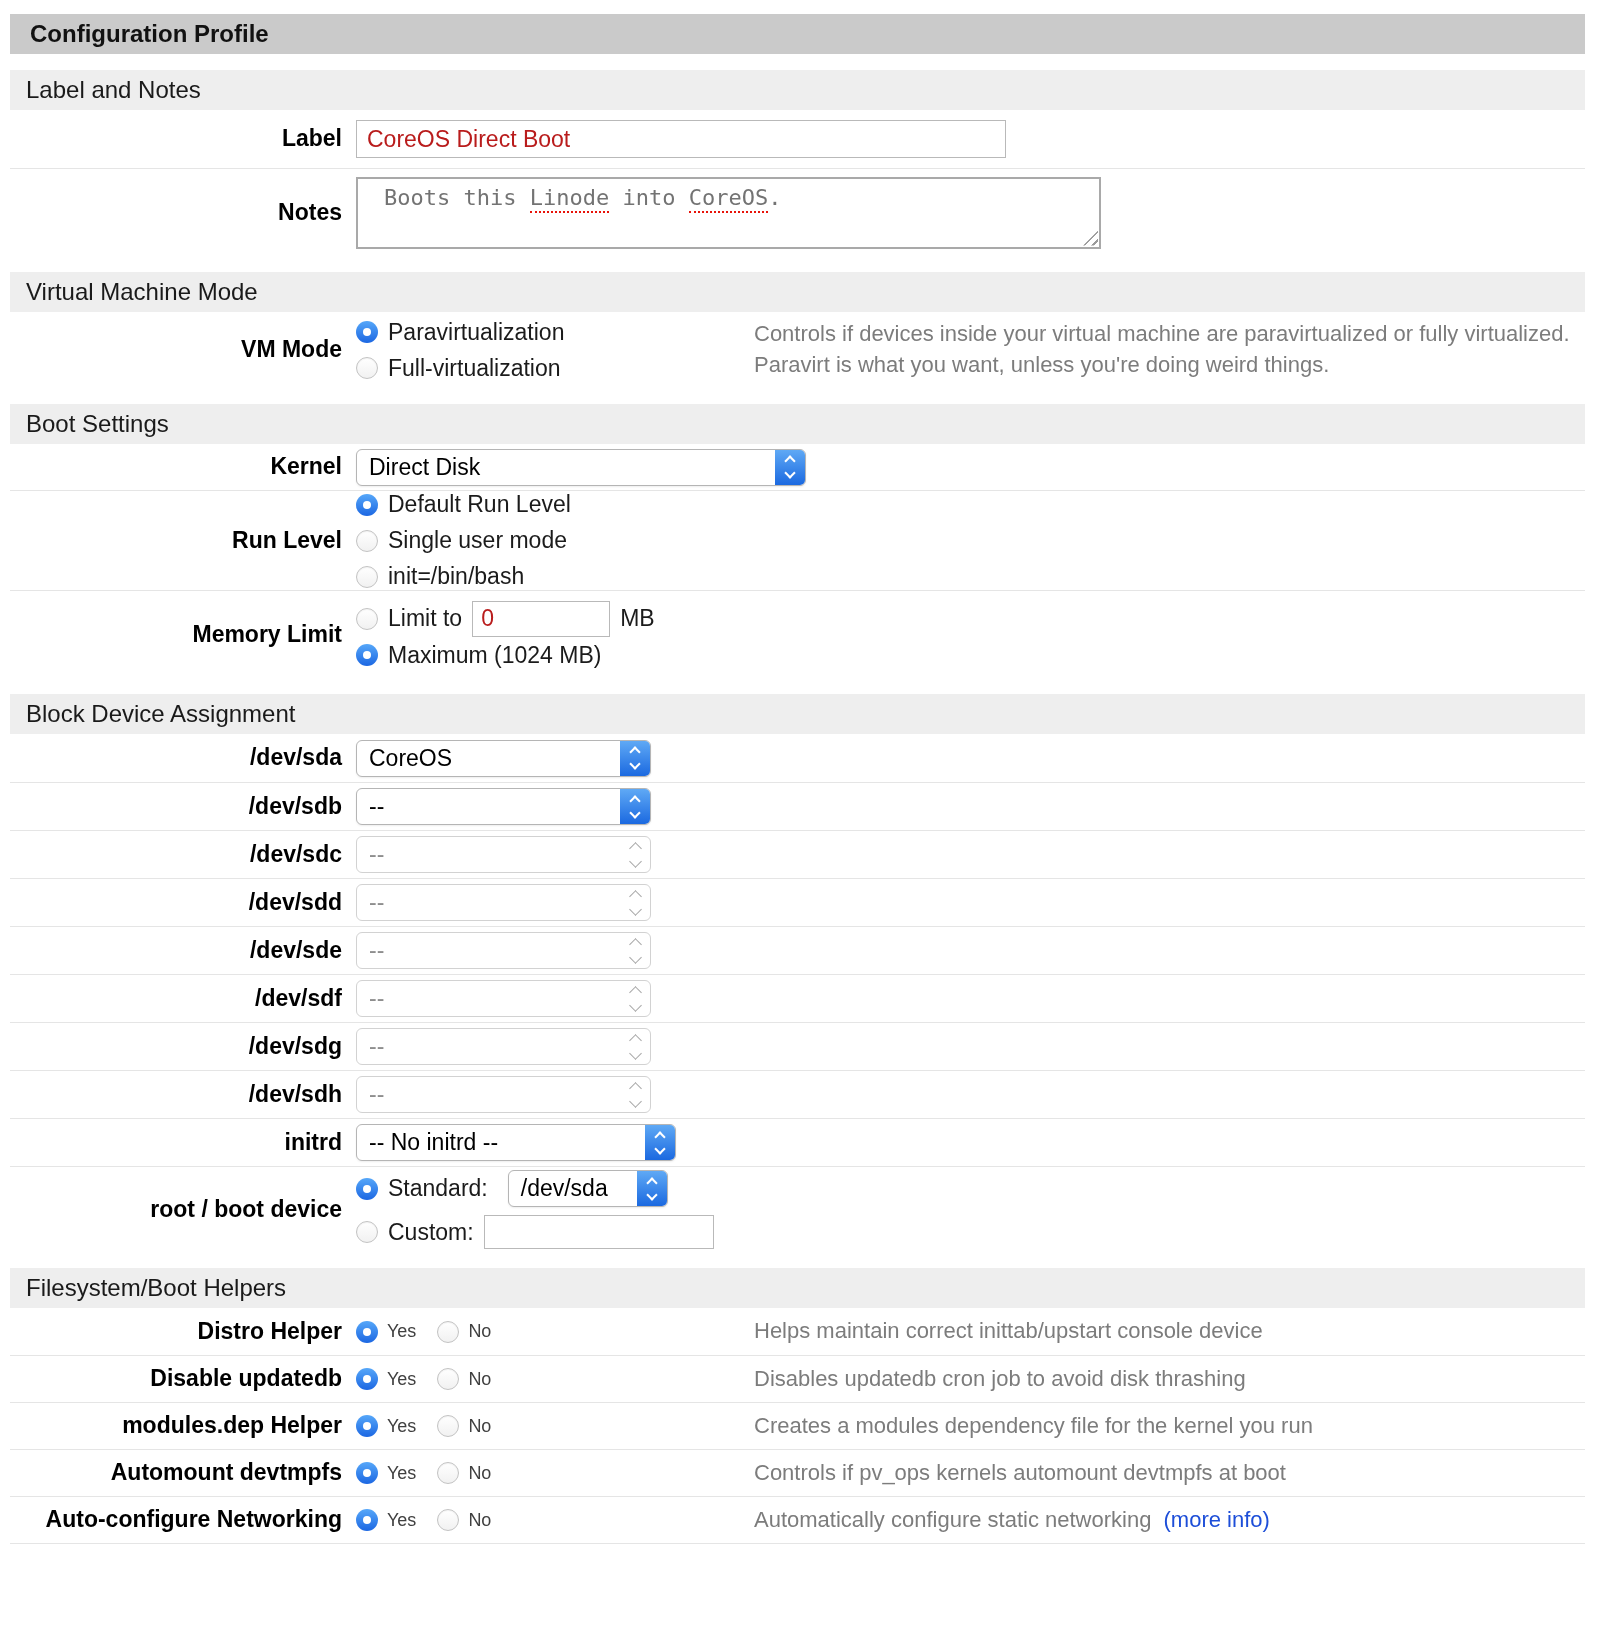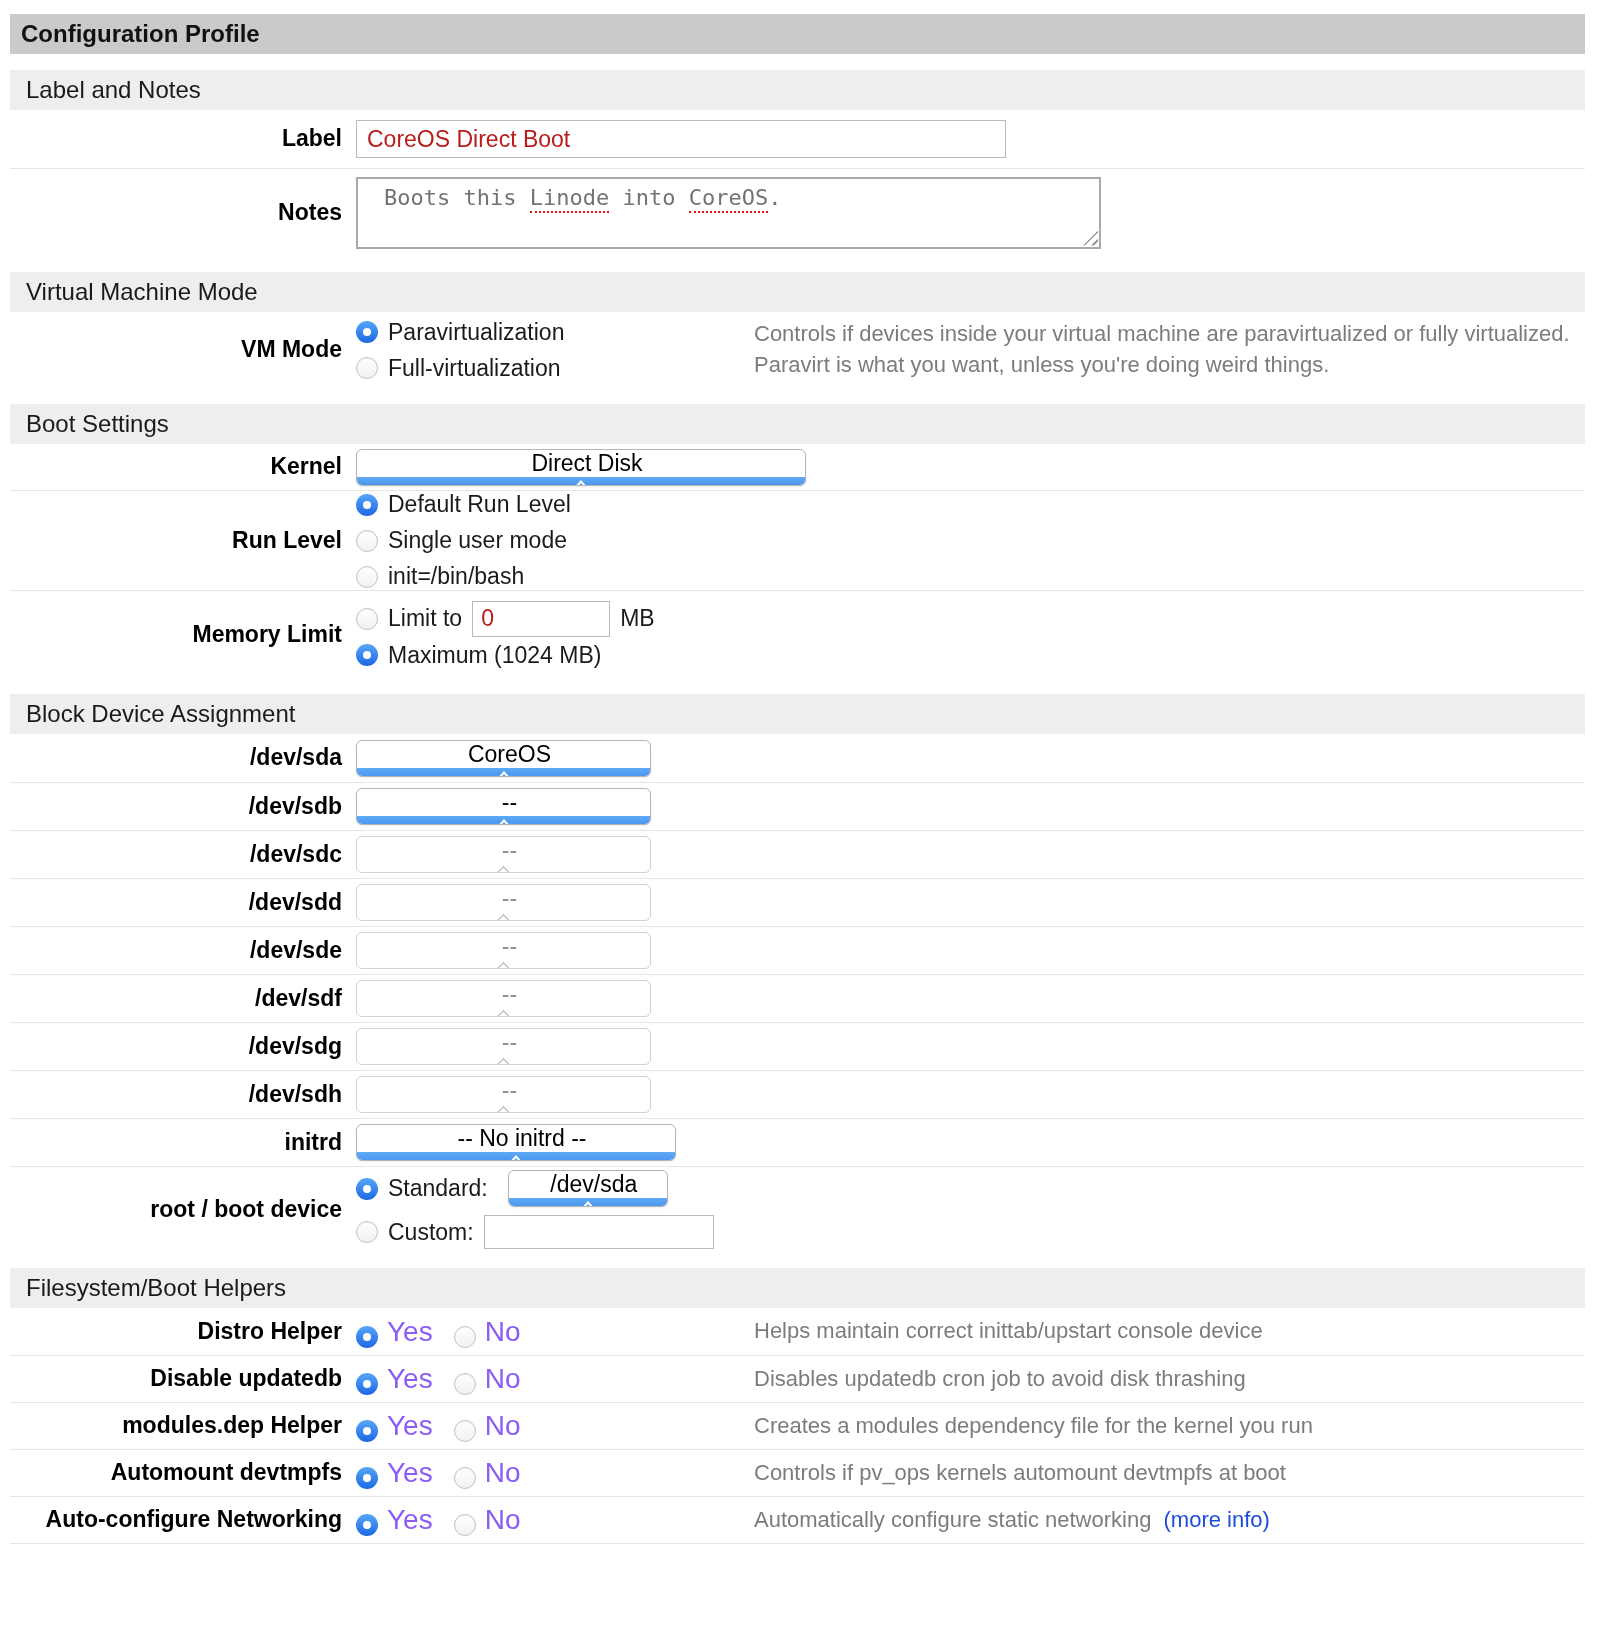--- a/index.html
+++ b/index.html
@@ -6,21 +6,21 @@
   html,body { background:#ffffff; }
   body {
     font-family:"Liberation Sans","DejaVu Sans",sans-serif;
     color:#000;
     width:1600px;
   }
   .page { width:1600px; height:1631px; padding:14px 15px 0 10px; overflow:hidden; }
 
   .titlebar {
     background:#cacaca; height:40px; line-height:40px;
-    padding-left:11px; font-size:24px; font-weight:bold; color:#111;
+    padding-left:20px; font-size:24px; font-weight:bold; color:#111;
   }
   .section-bar {
     background:#eeeeee; height:40px; line-height:40px; margin-top:16px;
     padding-left:16px; font-size:24px; color:#1a1a1a;
   }
 
   .row { display:flex; align-items:center; }
   .row + .row { border-top:1px solid #e5e5e5; }
 
   .h-label   { height:58px; }
@@ -67,21 +67,21 @@
     position:absolute; right:1px; bottom:1px; width:15px; height:15px;
     background:repeating-linear-gradient(135deg, transparent 0 4px, #9a9a9a 4px 6px);
     clip-path:polygon(100% 0, 100% 100%, 0 100%);
     cursor:nwse-resize;
   }
 
   
   .msel {
     display:flex; align-items:center; height:37px;
     border:1px solid #b5b5b5; border-radius:6px; background:#fff;
-    box-shadow:0 1px 2px rgba(0,0,0,0.07); overflow:hidden; cursor:default;flex-direction:column;
+    box-shadow:0 1px 2px rgba(0,0,0,0.07); overflow:hidden; cursor:default;
   }
   .msel-val { flex:1 1 auto; padding-left:12px; font-size:23px; color:#000; white-space:nowrap; }
   .stepper {
     flex:0 0 30px; align-self:stretch;
     display:flex; flex-direction:column; align-items:center; justify-content:center;
     background:linear-gradient(180deg,#5fa9f5,#1b69e0);
   }
   .chev { display:block; width:8px; height:8px; border-style:solid; border-color:#fff; border-width:2.5px 2.5px 0 0; }
   .chev.up   { transform:rotate(-45deg); margin-bottom:2px; }
   .chev.down { transform:rotate(135deg); margin-top:2px; }
@@ -106,21 +106,21 @@
     content:""; position:absolute; width:8px; height:8px; border-radius:50%;
     background:#fff; left:7px; top:7px;
   }
 
   .optcol { display:flex; flex-direction:column; gap:9px; }
   .opt { display:flex; align-items:center; gap:10px; font-size:23px; color:#1b1b1b; }
   .opt .gap-lg { margin-left:10px; }
   .opt-label { white-space:nowrap; }
 
   
-  .yn { display:flex; align-items:flex-end; gap:9px; font-size:28px; color:#8b5cf6; }
+  .yn { display:flex; align-items:center; gap:9px; font-size:18px; color:#404040; }
   .yn .no-group { margin-left:12px; }
 
   .save-btn {
     margin-left:346px; height:42px; min-width:184px; padding:0 20px;
     font-family:inherit; font-size:24px; color:#111;
     background:linear-gradient(#f7f7f7,#e7e7e7);
     border:1px solid #989898; border-radius:3px; cursor:pointer;
   }
 </style>
 </head>

